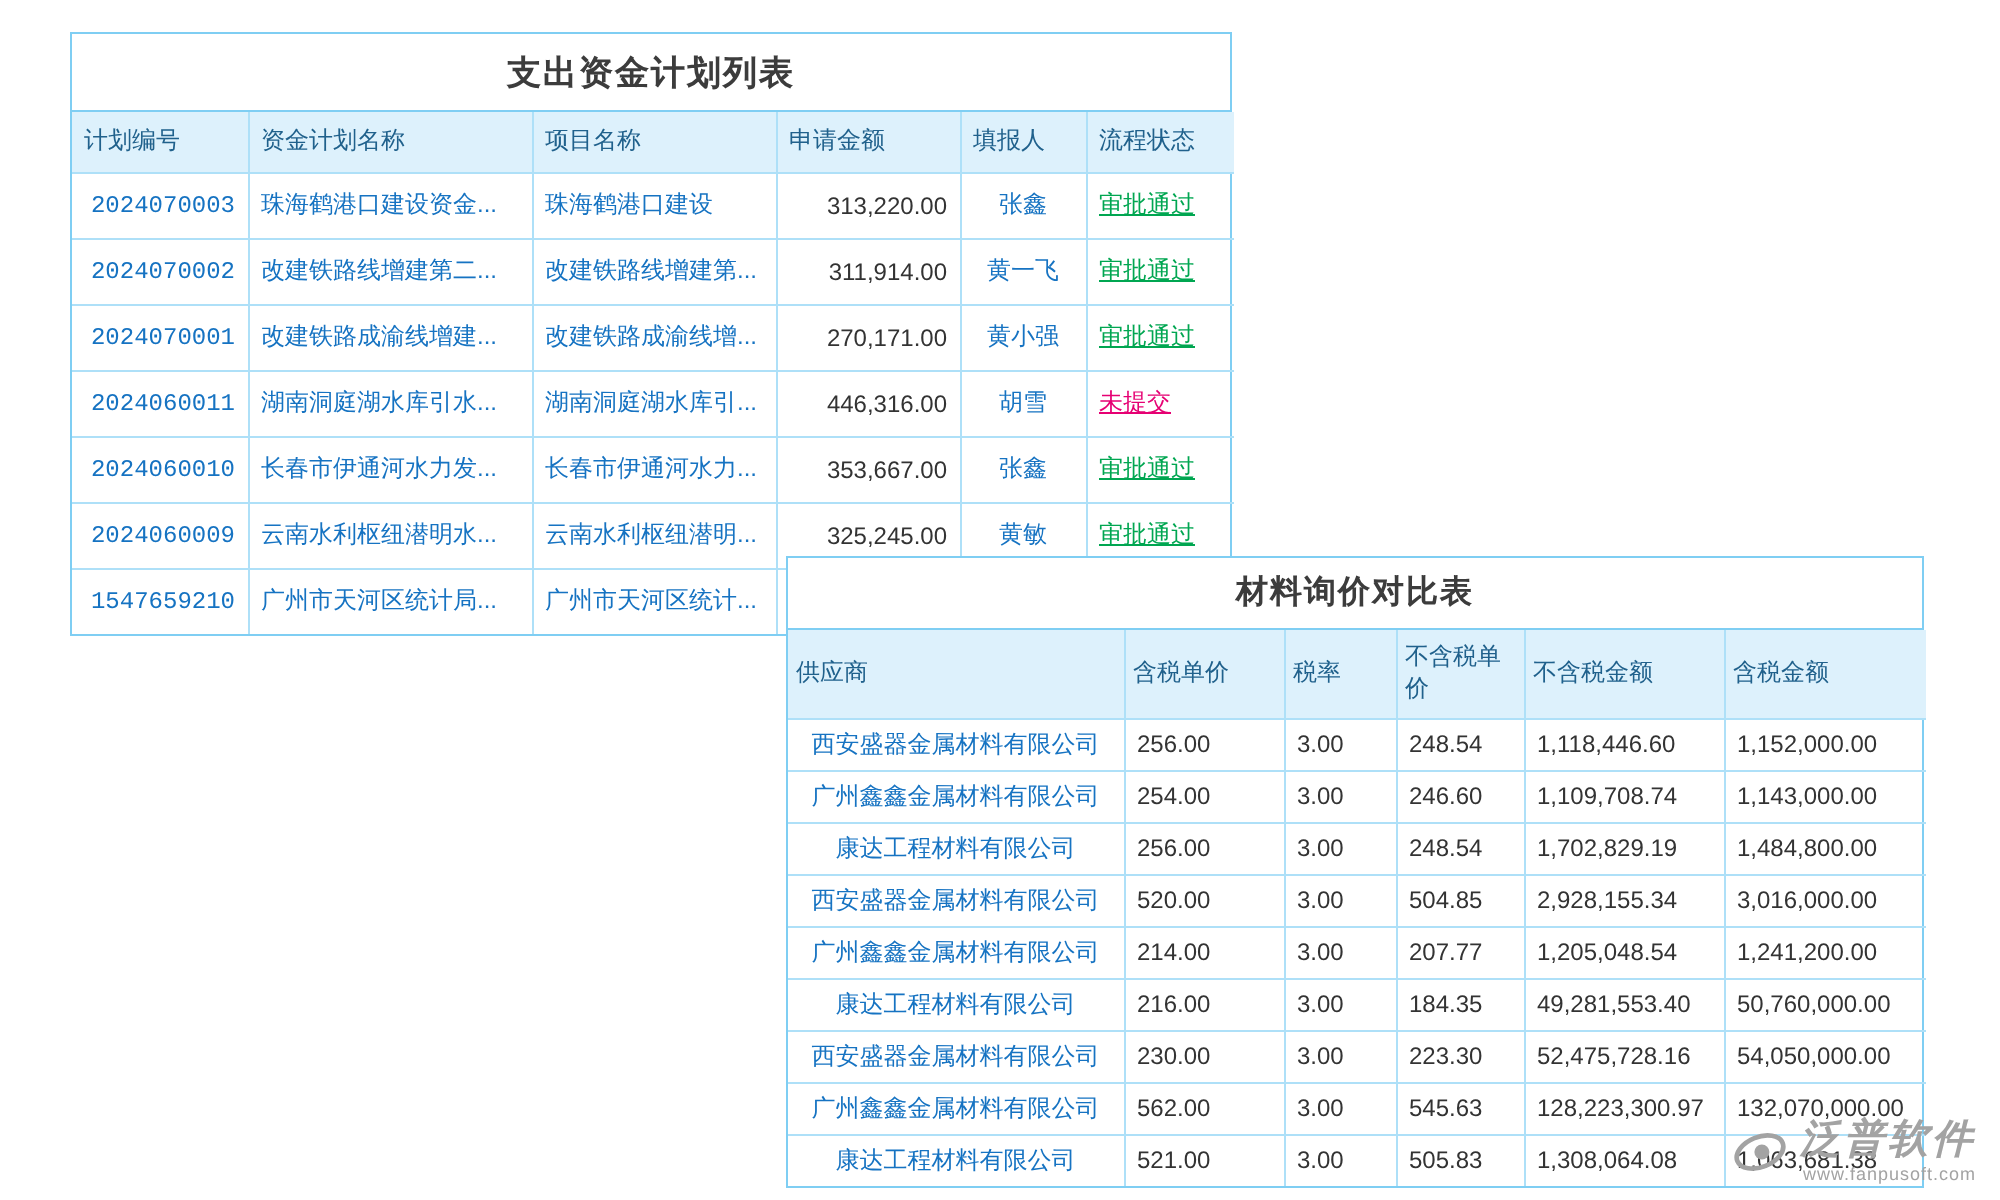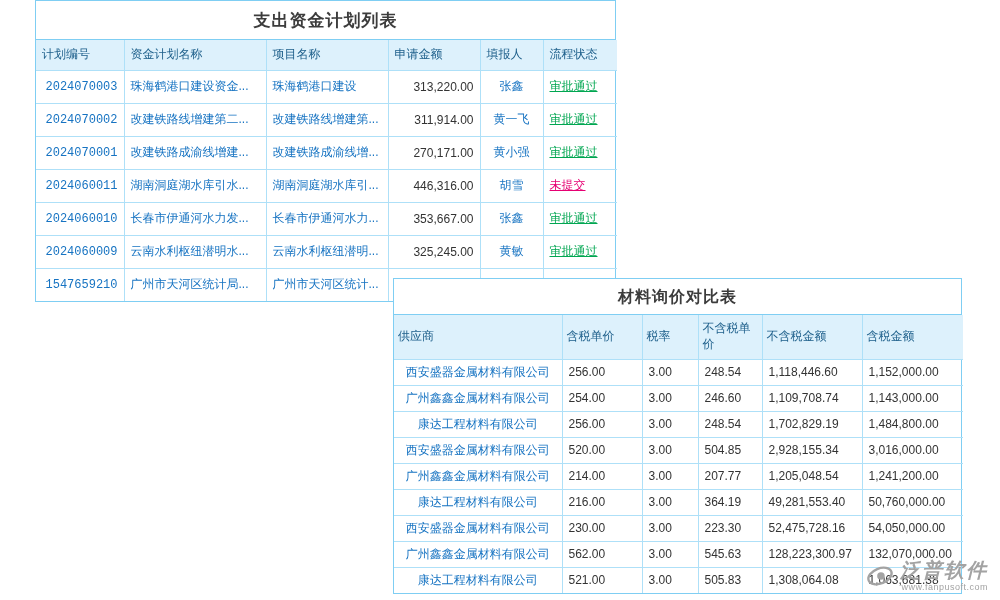--- a/index.html
+++ b/index.html
@@ -5,21 +5,21 @@
   :root{
     --border:#7fcef3; --grid:#aee0f8; --header-bg:#ddf1fc; --header-text:#20618c;
     --link:#1673c2; --number:#333333; --title:#3c3c3c; --watermark:#a3a3a3;
     --status-approved:#00a651; --status-pending:#e60073;
   }
   *{box-sizing:border-box;}
   body{margin:0;font-family:"Liberation Sans","DejaVu Sans",sans-serif;background:#fff;}
   .canvas{position:relative;width:1000px;height:600px;background:#fff;overflow:hidden;}
 
   .panel{position:absolute;background:#fff;border:1px solid var(--border);}
-  #fund-plan-panel{left:35px;top:0;width:581px;z-index:1;}
+  #fund-plan-panel{left:35px;top:16px;width:581px;z-index:1;}
   #material-panel{left:393px;top:278px;width:569px;z-index:5;}
 
   .panel-title{text-align:center;font-weight:bold;color:var(--title);border-bottom:1px solid var(--border);letter-spacing:1px;}
   #fund-plan-panel .panel-title{height:39px;line-height:39px;font-size:17px;}
   #material-panel .panel-title{height:36px;line-height:36px;font-size:16px;}
 
   table{width:100%;border-collapse:collapse;table-layout:fixed;}
   th,td{border:1px solid var(--grid);font-size:12px;padding:0 6px;overflow:hidden;white-space:nowrap;text-overflow:ellipsis;}
   th{background:var(--header-bg);color:var(--header-text);font-weight:normal;text-align:left;}
   tr > *:first-child{border-left:none;}
@@ -195,21 +195,21 @@
             <td>214.00</td>
             <td>3.00</td>
             <td>207.77</td>
             <td>1,205,048.54</td>
             <td>1,241,200.00</td>
           </tr>
           <tr>
             <td>康达工程材料有限公司</td>
             <td>216.00</td>
             <td>3.00</td>
-            <td>364.19</td>
+            <td>184.35</td>
             <td>49,281,553.40</td>
             <td>50,760,000.00</td>
           </tr>
           <tr>
             <td>西安盛器金属材料有限公司</td>
             <td>230.00</td>
             <td>3.00</td>
             <td>223.30</td>
             <td>52,475,728.16</td>
             <td>54,050,000.00</td>

